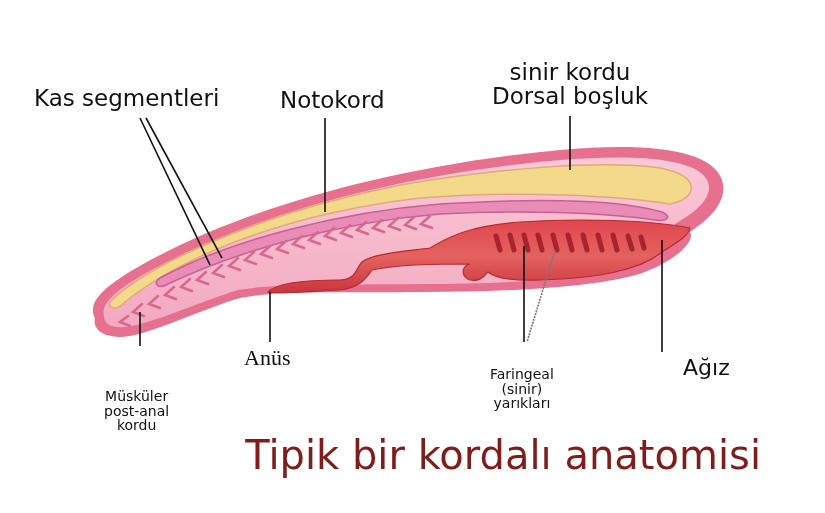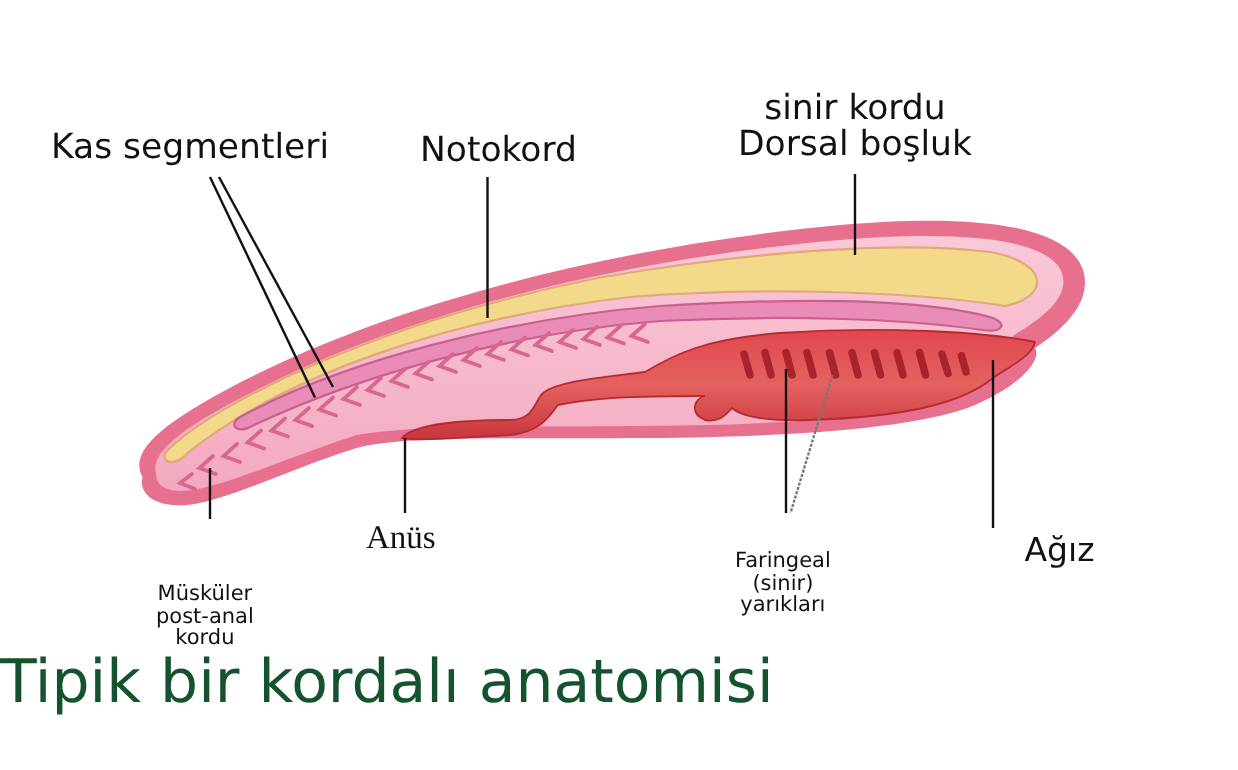--- a/index.html
+++ b/index.html
@@ -2,21 +2,21 @@
 <html><head>
   <meta charset="utf-8">
   <style>
     html, body { margin: 0; padding: 0; background: #ffffff; }
     body { width: 825px; height: 513px; position: relative; overflow: hidden; font-family: "DejaVu Sans", sans-serif; color: #111; }
     .canvas { position: absolute; left: 0; top: 0; width: 825px; height: 513px; }
     .label { position: absolute; color: #111; white-space: nowrap; line-height: 1.05; }
     .lbl-lg { font-size: 23px; }
     .lbl-sm { font-size: 14px; text-align: center; margin-top: 41px; }
     .lbl-md { font-size: 22px; }
-    .title { position: absolute; left: 0; width: 761px; top: 432px; text-align: left; font-size: 40px; color: #14532d; }
+    .title { position: absolute; left: 0; width: 761px; top: 432px; text-align: right; font-size: 40px; color: #7f1d1d; }
   </style>
 </head>
 <body>
 
 <svg class="canvas" viewBox="0 0 825 513" xmlns="http://www.w3.org/2000/svg">
   <defs>
     <linearGradient id="bodyGrad" x1="0" y1="0" x2="0" y2="1">
       <stop offset="0" stop-color="#f9c9d8"></stop>
       <stop offset="1" stop-color="#f3a9c0"></stop>
     </linearGradient>

